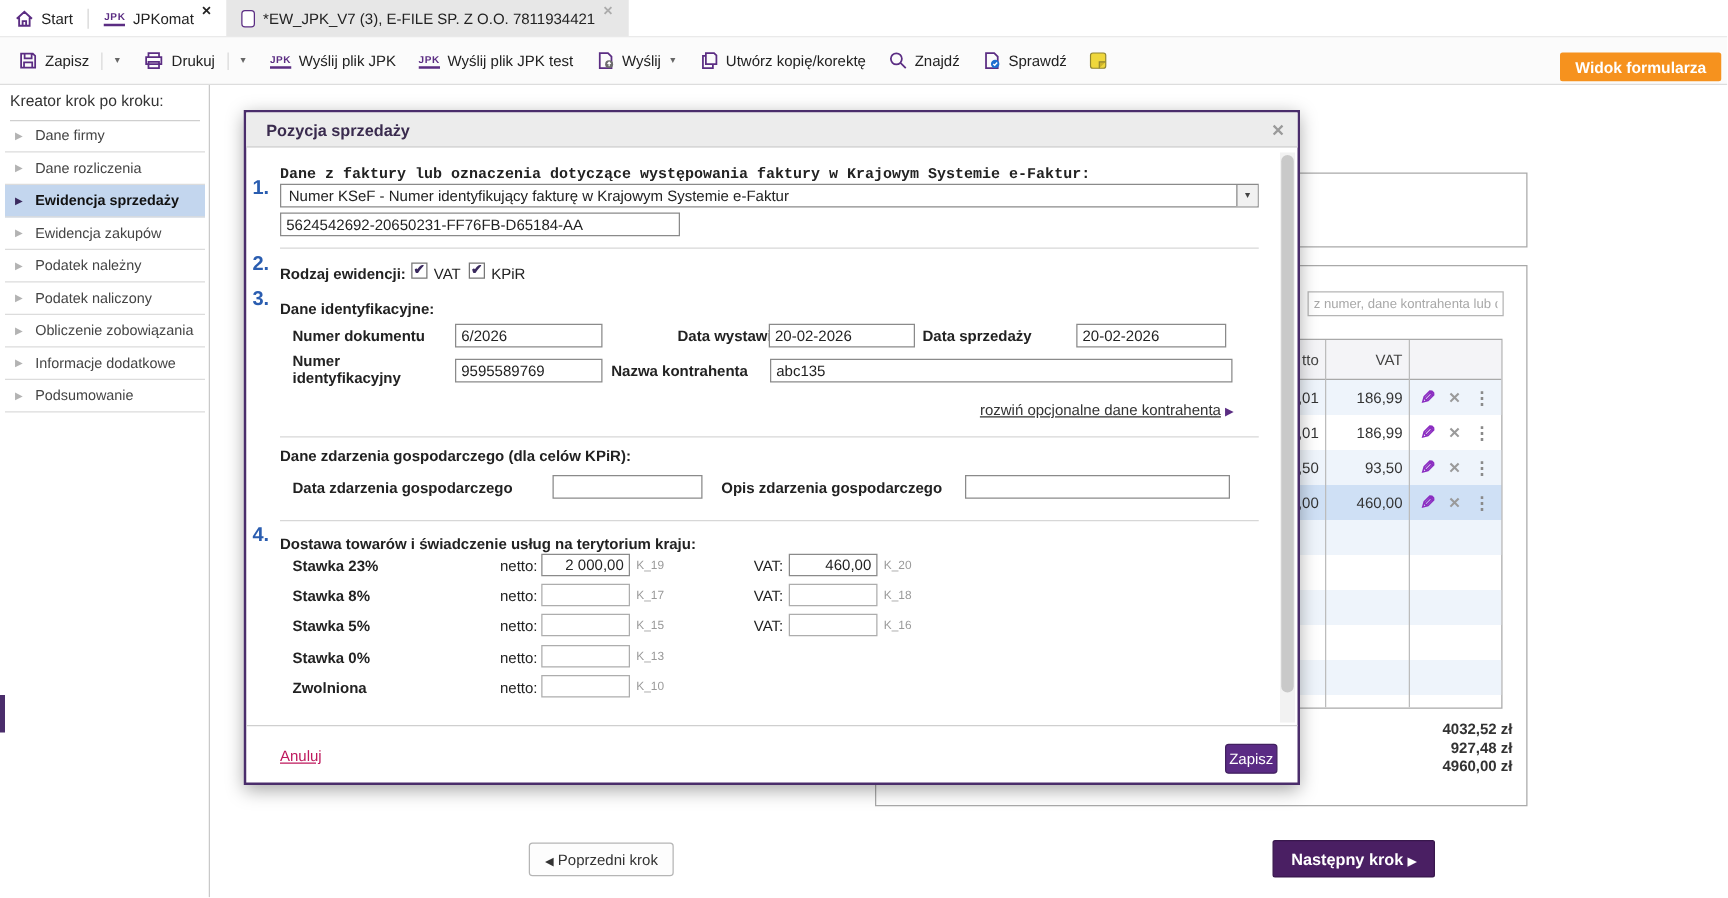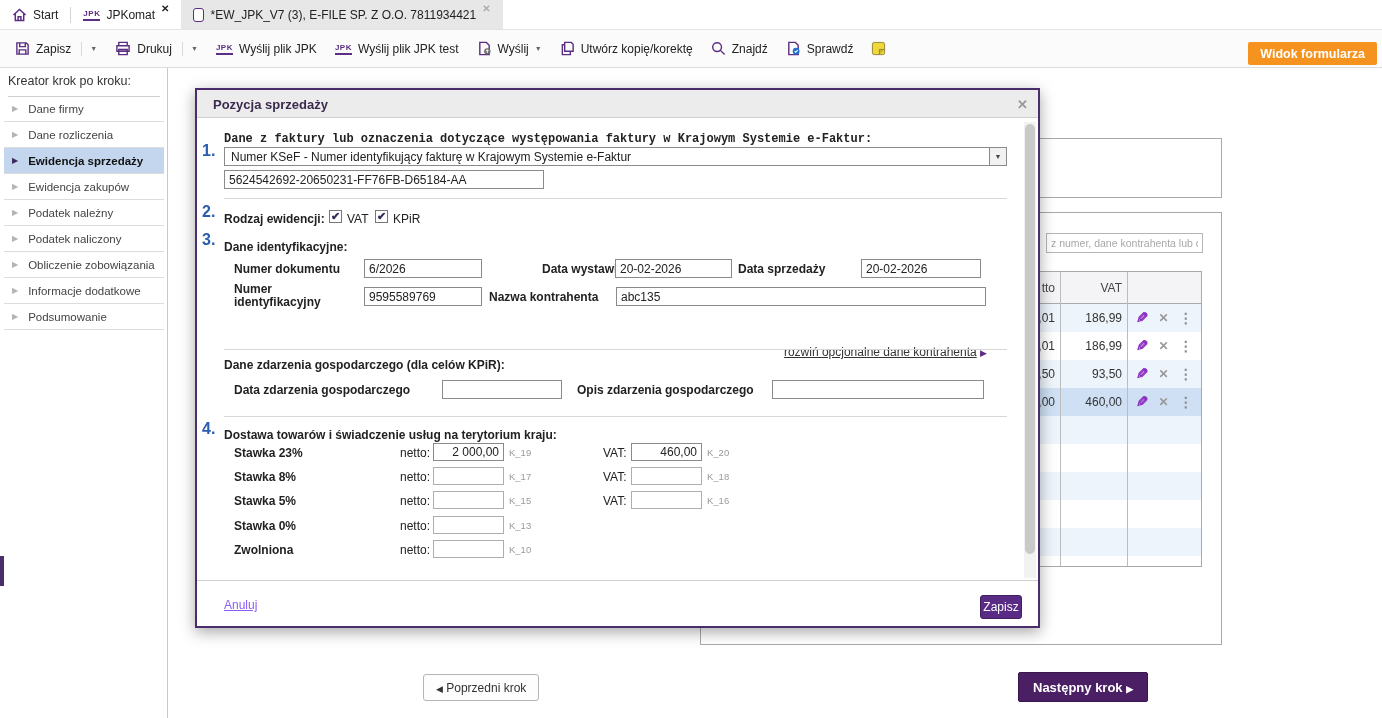--- a/index.html
+++ b/index.html
@@ -83,27 +83,27 @@
        color:#222;font-family:"Liberation Sans",sans-serif;}
   .inp.num{text-align:right;}
   .kcode{position:absolute;color:#9a9a9a;font-size:9.5px;}
   .hline{position:absolute;height:1px;background:#d7d7d7;}
   #dd{position:absolute;left:27px;top:57px;width:783px;height:19px;border:1px solid #8a8a8a;background:#fff;cursor:pointer;}
   #dd-text{position:absolute;left:6px;top:2px;font-size:12px;color:#222;white-space:nowrap;}
   #dd-btn{position:absolute;right:0;top:0;width:17px;height:17px;background:#f1f1f1;border-left:1px solid #8a8a8a;
           display:flex;align-items:center;justify-content:center;font-size:7px;color:#444;}
   .cb{position:absolute;width:13px;height:13px;border:1px solid #777;background:#fff;display:flex;
       align-items:center;justify-content:center;font-size:11px;color:#3a2a5e;font-weight:bold;line-height:1;cursor:pointer;}
-  #opt-link-row{position:absolute;left:27px;top:231px;width:763px;text-align:right;margin-top:24px;}
+  #opt-link-row{position:absolute;left:27px;top:231px;width:763px;text-align:right;}
   #opt-link{color:#333;text-decoration:underline;cursor:pointer;}
   #opt-link-arrow{color:#5b2d83;font-size:9px;}
   #modal-scroll-track{position:absolute;left:827px;top:32px;width:12px;height:456px;background:#f2f2f2;}
   #modal-scroll-thumb{position:absolute;left:1px;top:2px;width:10px;height:430px;background:#c9c9c9;border-radius:5px;}
   #modal-footer-line{position:absolute;left:0;top:490px;width:841px;height:1px;background:#cfcfcf;}
-  #cancel-link{position:absolute;left:27px;top:508px;color:#8b5cf6;text-decoration:underline;cursor:pointer;}
+  #cancel-link{position:absolute;left:27px;top:508px;color:#be185d;text-decoration:underline;cursor:pointer;}
   #save-btn{position:absolute;left:783px;top:505px;width:42px;height:24px;background:#5a2b84;border:1px solid #41205f;
             border-radius:3px;color:#fff;font-size:12px;cursor:pointer;font-family:"Liberation Sans",sans-serif;padding:0;}
 </style>
 </head>
 <body>
 
 <div id="root">
 
   <div id="tabbar">
     <div class="tab">
@@ -276,20 +276,25 @@
     </div>
     <div class="t-row stripe" style="top:144px;"></div>
     <div class="t-row" style="top:172px;"></div>
     <div class="t-row stripe" style="top:200px;"></div>
     <div class="t-row" style="top:228px;"></div>
     <div class="t-row stripe" style="top:256px;"></div>
     <div class="t-colline" style="left:179px;"></div>
     <div class="t-colline" style="left:246px;"></div>
   </div>
 
+  <div id="bg-totals">
+    <div>4032,52 zł</div>
+    <div>927,48 zł</div>
+    <div>4960,00 zł</div>
+  </div>
 
   <button id="prev-btn"><span class="btn-arrow">◀</span> <span>Poprzedni krok</span></button>
   <button id="next-btn"><span>Następny krok</span> <span class="btn-arrow">▶</span></button>
   <div id="left-handle"></div>
 
   <div id="modal">
     <div id="modal-header">
       <div id="modal-title">Pozycja sprzedaży</div>
       <div id="modal-close">✕</div>
     </div>

